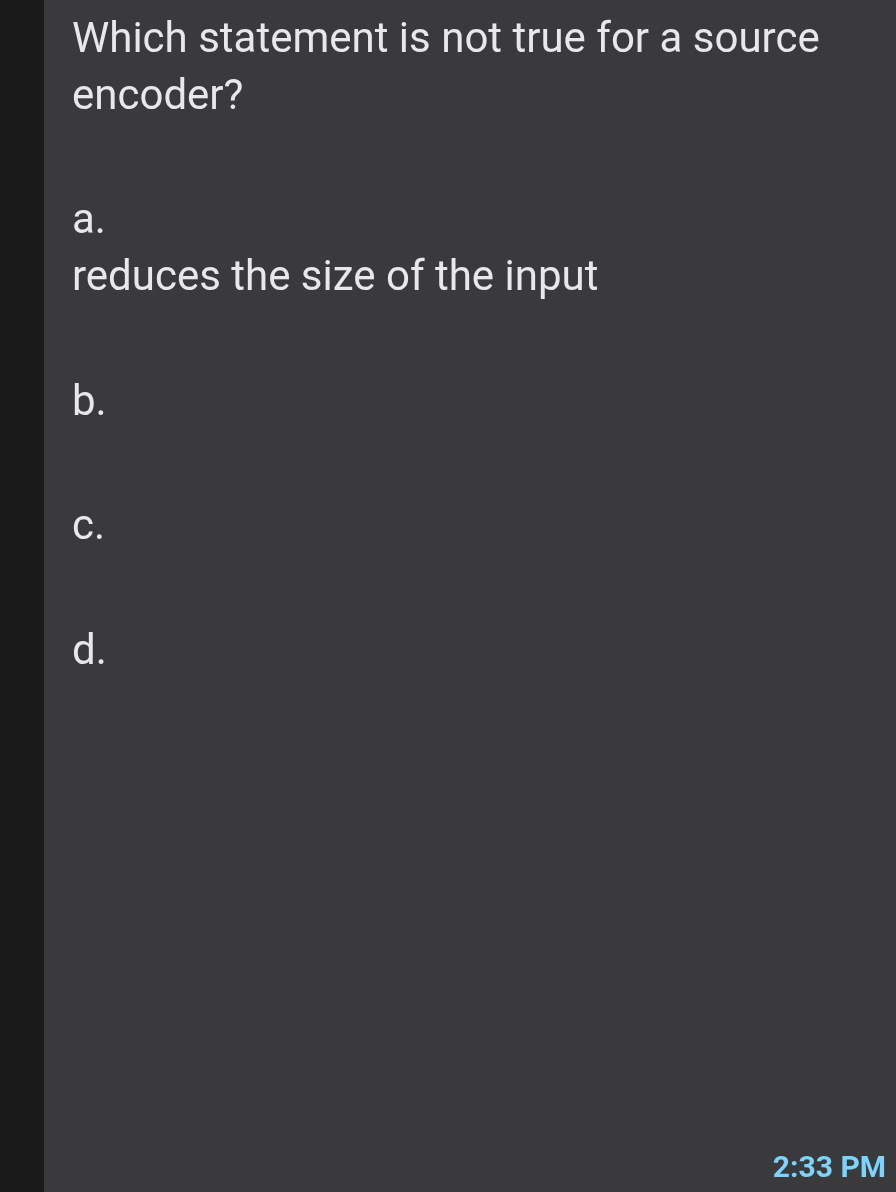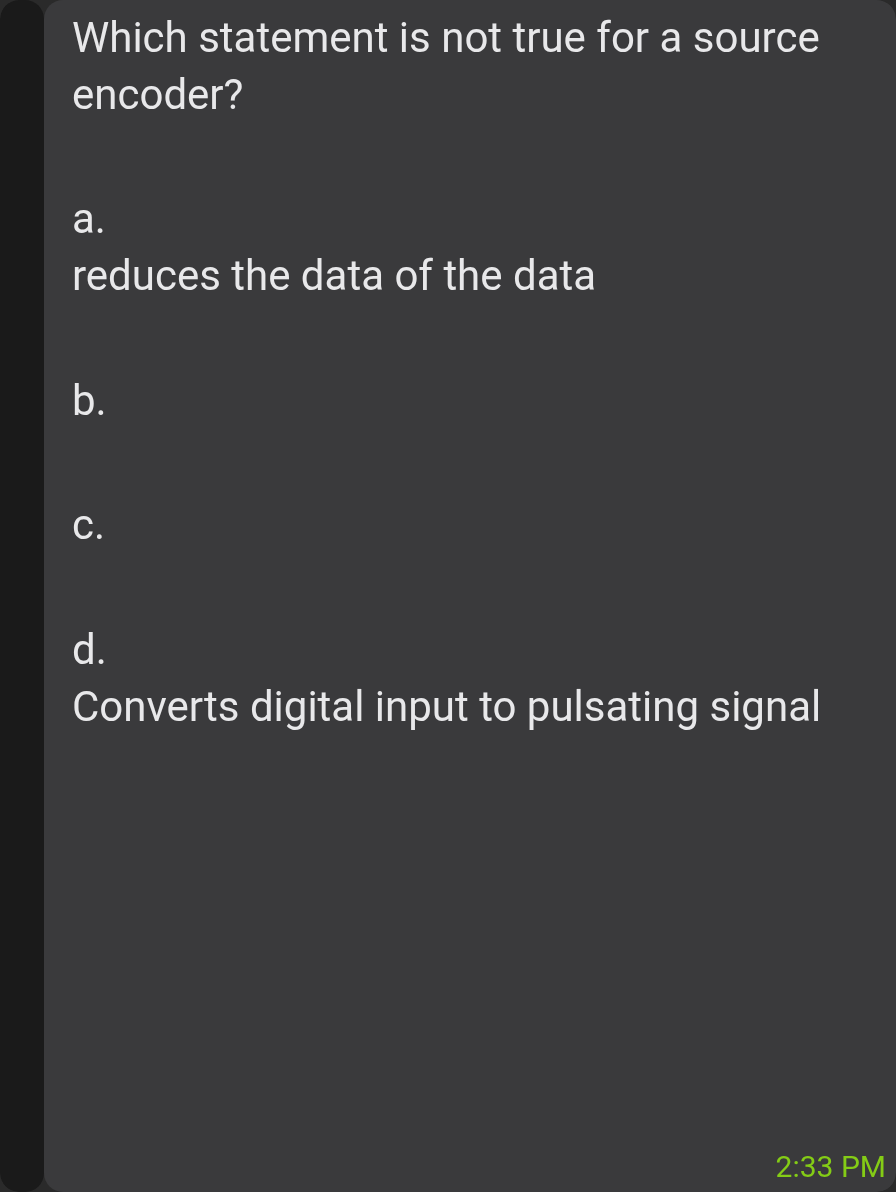--- a/index.html
+++ b/index.html
@@ -1,19 +1,18 @@
 <!DOCTYPE html>
 <html><head>
   <meta charset="utf-8">
   <style>
     * {
       margin: 0;
       padding: 0;
       box-sizing: border-box;
-      border-radius: 19px;
     }
     body {
       width: 896px;
       height: 1192px;
       background-color: #2a2a2a;
       font-family: -apple-system, BlinkMacSystemFont, 'Segoe UI', Roboto, Helvetica, Arial, sans-serif;
       display: flex;
       overflow: hidden;
     }
     .left-strip {
@@ -53,43 +52,42 @@
       font-size: 42px;
       line-height: 1.35;
       font-weight: 400;
       display: block;
     }
     .timestamp {
       position: absolute;
       bottom: 8px;
       right: 10px;
       font-size: 30px;
-      color: #84cc16;
-      font-weight: 400;
+      color: #7dd3fc;
+      font-weight: 700;
     }
   </style>
 </head>
 <body>
 
 <div class="left-strip"></div>
 <div class="content">
   <div class="question">Which statement is not true for a source encoder?</div>
 
   <div class="option">
     <span class="option-letter">a.</span>
-    <span class="option-text">reduces the data of the data</span>
+    <span class="option-text">reduces the size of the input</span>
   </div>
 
   <div class="option">
     <span class="option-letter">b.</span>
   </div>
 
   <div class="option">
     <span class="option-letter">c.</span>
   </div>
 
   <div class="option">
     <span class="option-letter">d.</span>
-    <span class="option-text">Converts digital input to pulsating signal</span>
   </div>
 
   <div class="timestamp">2:33 PM</div>
 </div>
 
 </body></html>

